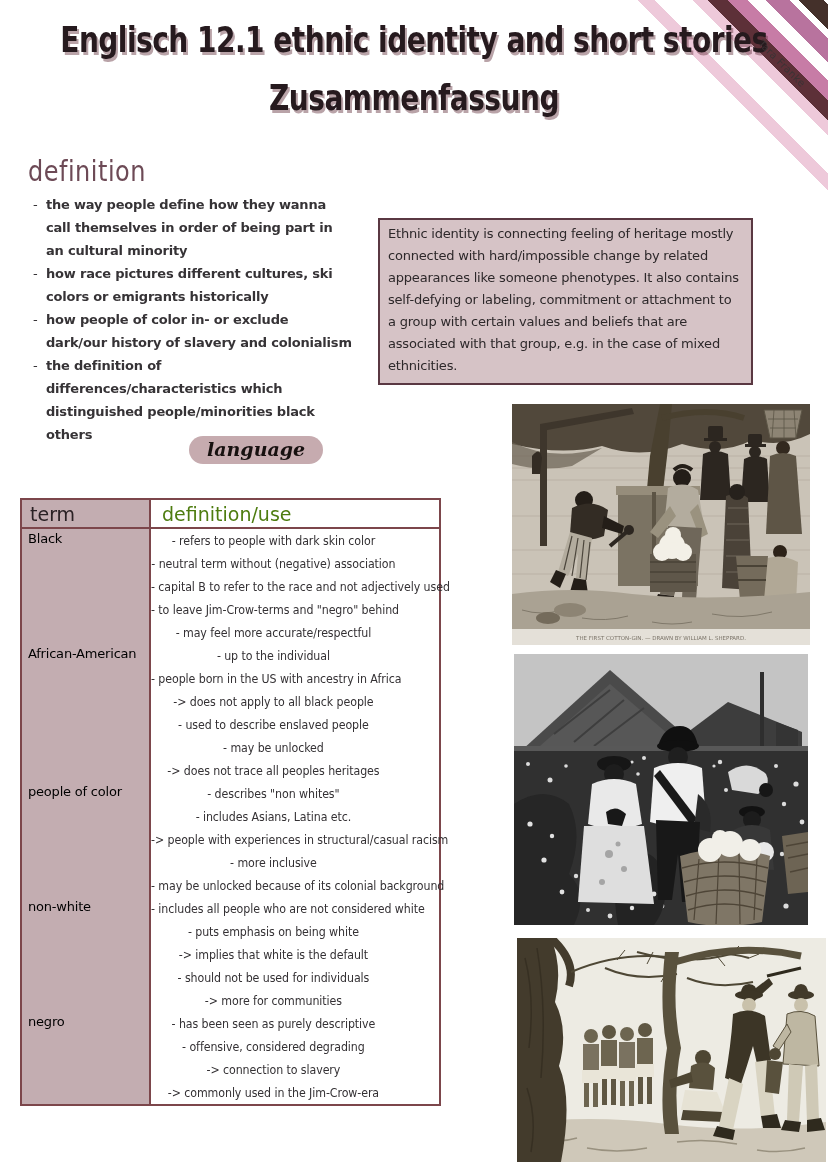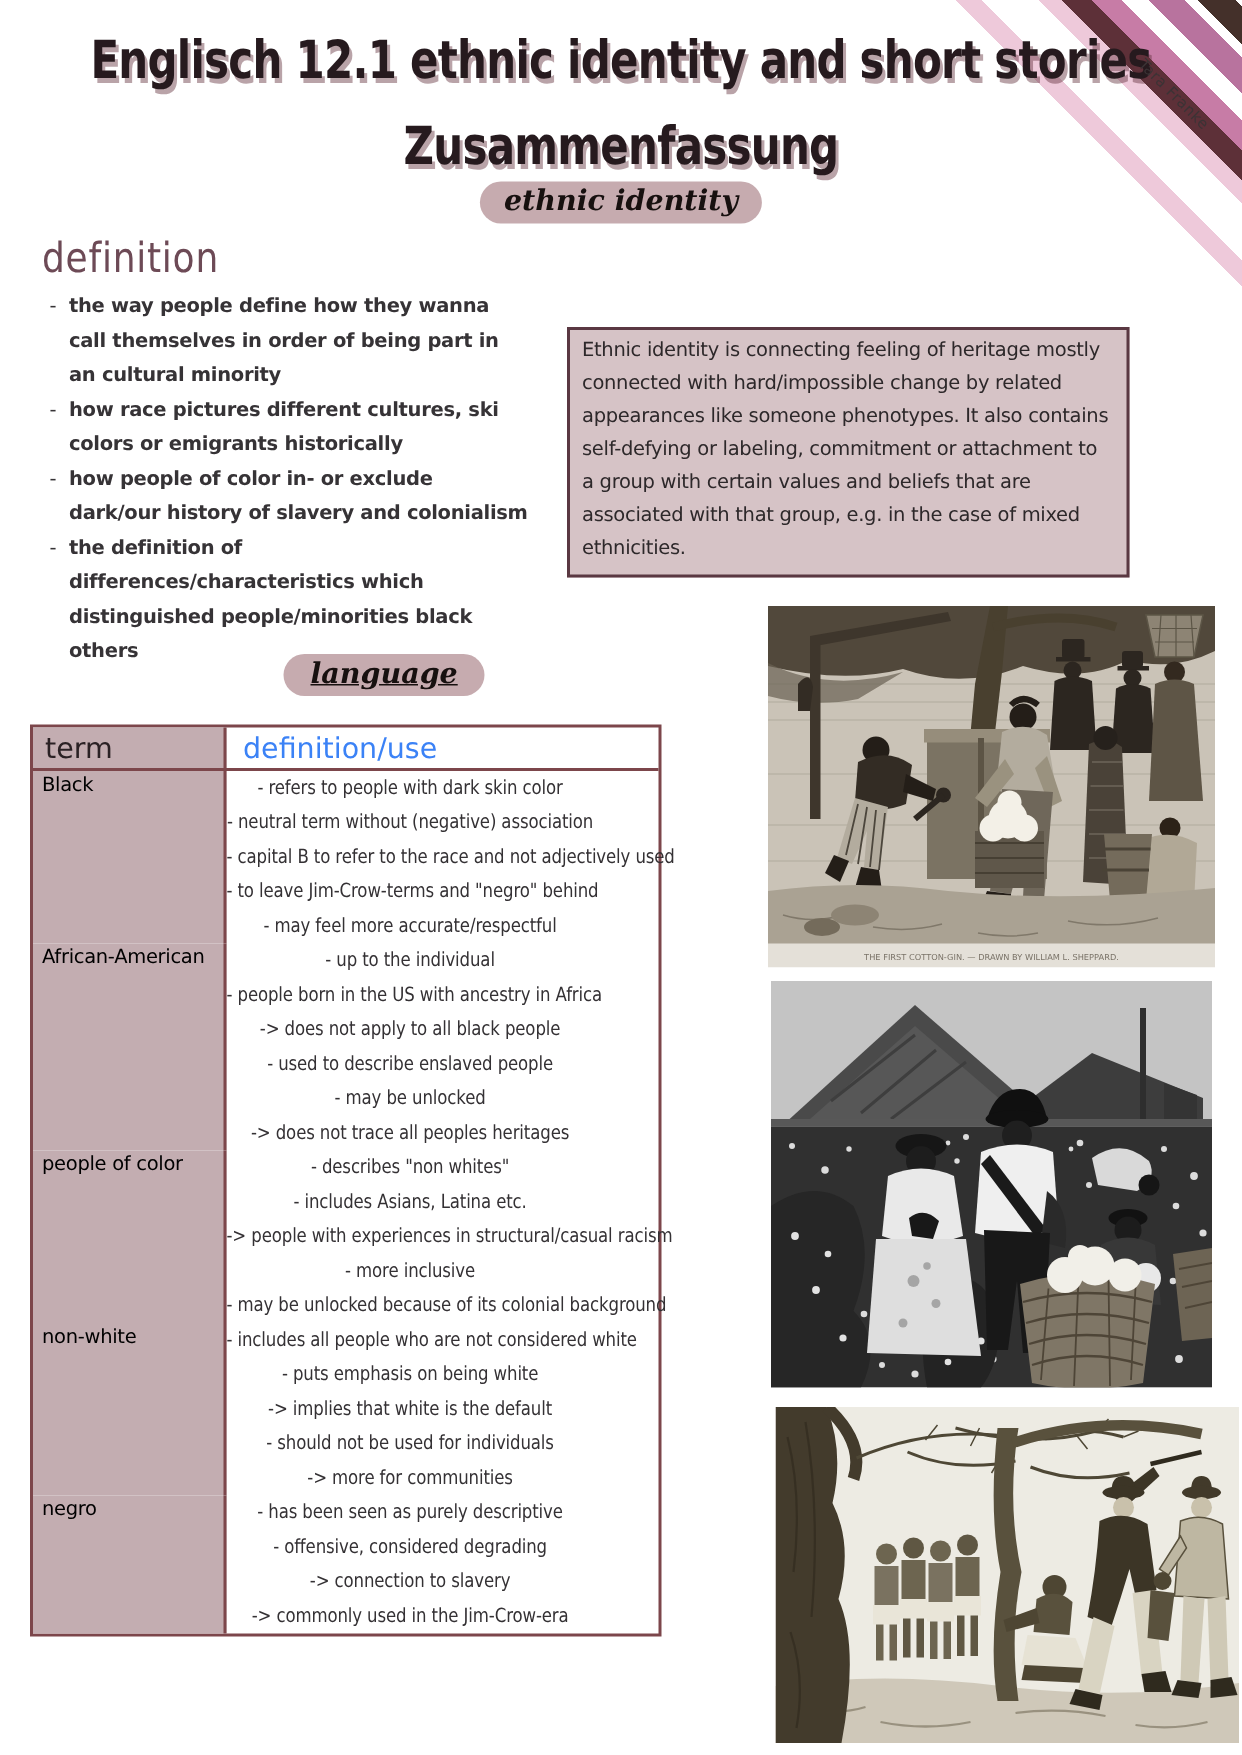--- a/index.html
+++ b/index.html
@@ -35,49 +35,49 @@
     transform:scaleY(1.25);transform-origin:50% 0;
     text-shadow:2px 2.5px 0 rgba(100,52,62,.45);
   }
   
   .section-badge{
     position:absolute;z-index:2;background:#c6abaf;border-radius:15px;
     color:#17100f;font-family:"DejaVu Serif","Liberation Serif",serif;
     font-style:italic;font-weight:bold;
   }
   .badge-ethnic{top:121px;left:50%;transform:translateX(-50%);font-size:19px;padding:2px 16px 4px;}
-  .badge-language{top:436px;left:189px;font-size:19px;padding:2px 18px 4px;text-decoration:underline;}
+  .badge-language{top:436px;left:189px;font-size:19px;padding:2px 18px 4px;}
   
   .definition-heading{
     position:absolute;top:156px;left:28px;font-size:24px;color:#6d4a56;
     letter-spacing:.5px;transform:scaleY(1.15);transform-origin:left top;
   }
   .definition-list{
     position:absolute;top:193px;left:33px;width:320px;
     font-size:13px;line-height:23px;color:#363336;letter-spacing:-.2px;
   }
   .bullet{display:flex;}
   .bullet .marker{width:13px;flex:none;}
   .bullet .btext{flex:1;font-weight:bold;}
   
   .info-box{
     position:absolute;left:378px;top:218px;width:375px;box-sizing:border-box;
     background:#d6c3c6;border:2px solid #5a3842;padding:3px 8px 6px;
     font-size:13px;line-height:22px;color:#2d282a;letter-spacing:-.2px;
   }
   
   .language-table{
-    position:absolute;left:20px;top:483px;width:421px;box-sizing:border-box;
+    position:absolute;left:20px;top:498px;width:421px;box-sizing:border-box;
     border:2px solid #7c464b;background:#fff;
   }
   .lt-header{display:flex;border-bottom:2px solid #7c464b;}
   .lt-term{width:129px;flex:none;background:#c3adb1;border-right:2px solid #7c464b;box-sizing:border-box;}
   .lt-header .lt-term{height:27px;display:flex;align-items:center;padding-left:8px;
     font-size:19px;color:#2a2124;transform-origin:left center;}
-  .lt-def-h{flex:1;height:27px;display:flex;align-items:center;padding-left:11px;font-size:19px;color:#3b82f6;}
+  .lt-def-h{flex:1;height:27px;display:flex;align-items:center;padding-left:11px;font-size:19px;color:#4d7c0f;}
   .lt-body{}
   .lt-row{display:flex;}
   .lt-row .lt-term{font-size:13px;color:#000000;padding:2px 4px 0 6px;letter-spacing:-.2px;}
   .lt-def{flex:1;min-width:0;padding-left:0;text-align:center;}
   .lt-line{
     font-size:13px;line-height:23px;white-space:nowrap;color:#343134;
     transform:scaleX(.85);transform-origin:left center;letter-spacing:-.1px;
   }
   
   .hist-image{position:absolute;z-index:1;}
@@ -92,21 +92,20 @@
 <div class="page">
 
   <div class="corner-stripes"></div>
   <div class="author-signature">Tara Franke</div>
 
   <div class="title">
     <div>Englisch 12.1 ethnic identity and short stories</div>
     <div>Zusammenfassung</div>
   </div>
 
-  <div class="section-badge badge-ethnic">ethnic identity</div>
   <div class="section-badge badge-language">language</div>
 
   <div class="definition-heading">definition</div>
   <div class="definition-list">
       <div class="bullet">
         <span class="marker">-</span>
         <span class="btext">the way people define how they wanna call themselves in order of being part in an cultural minority</span>
       </div>
       <div class="bullet">
         <span class="marker">-</span>

